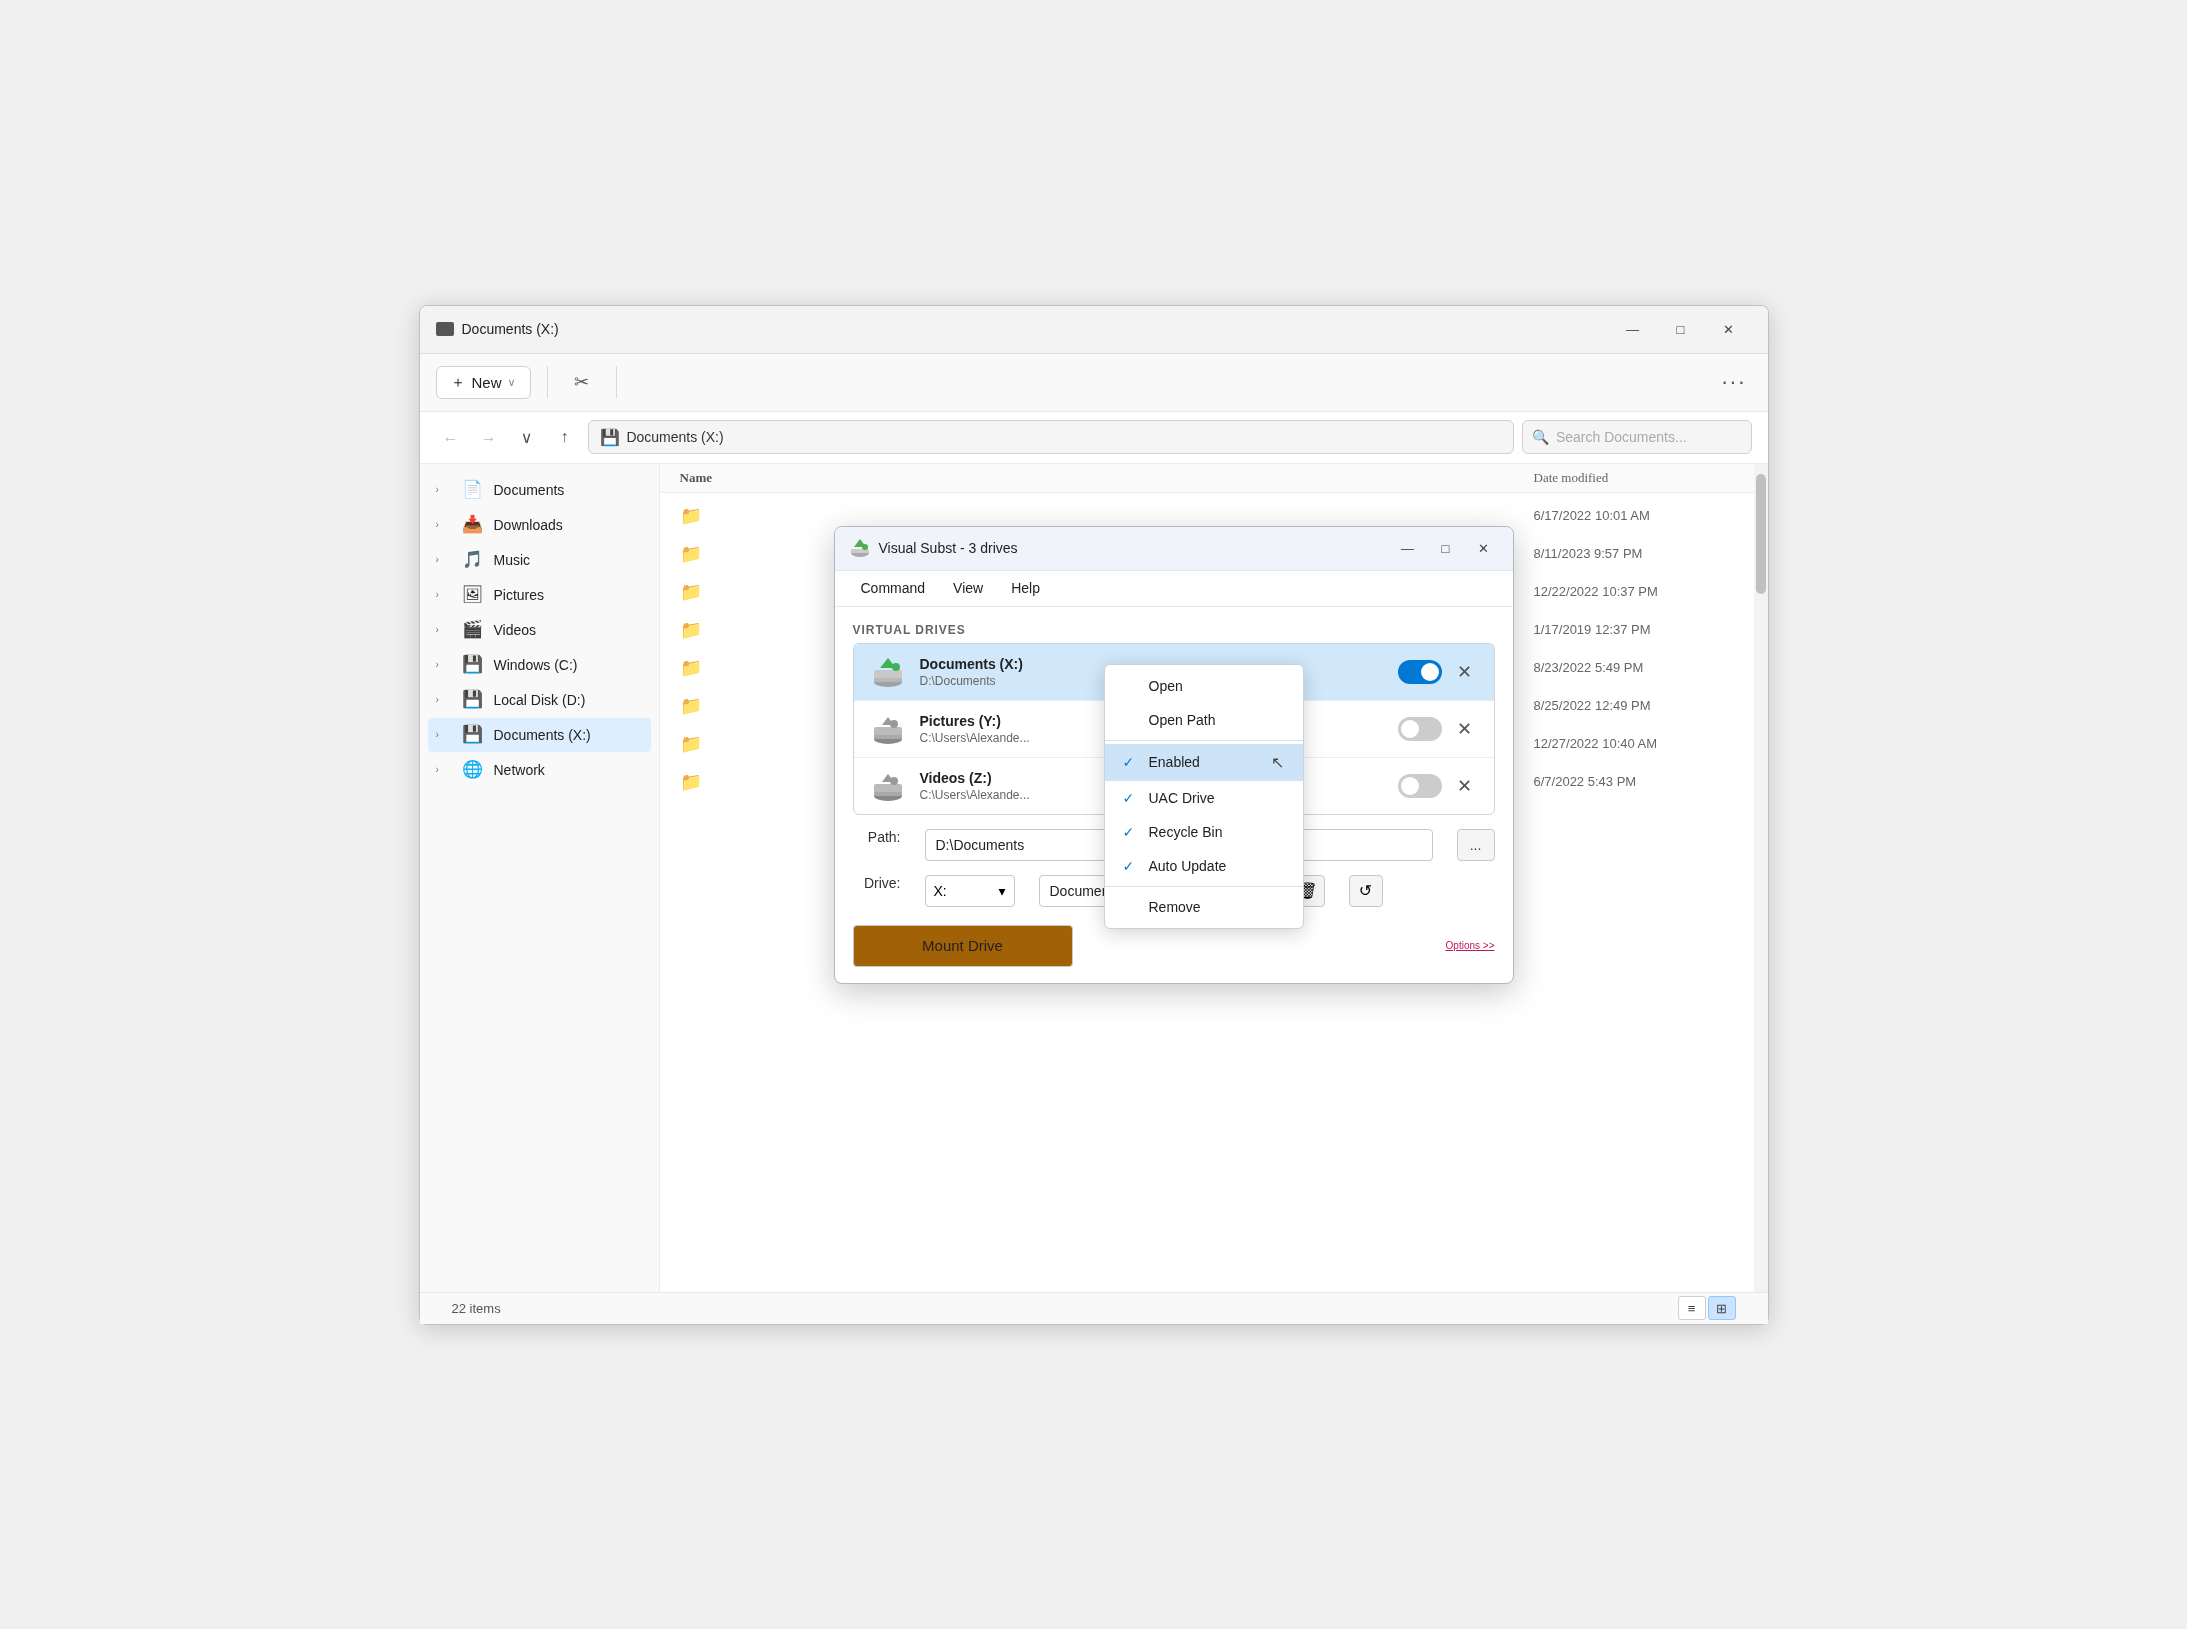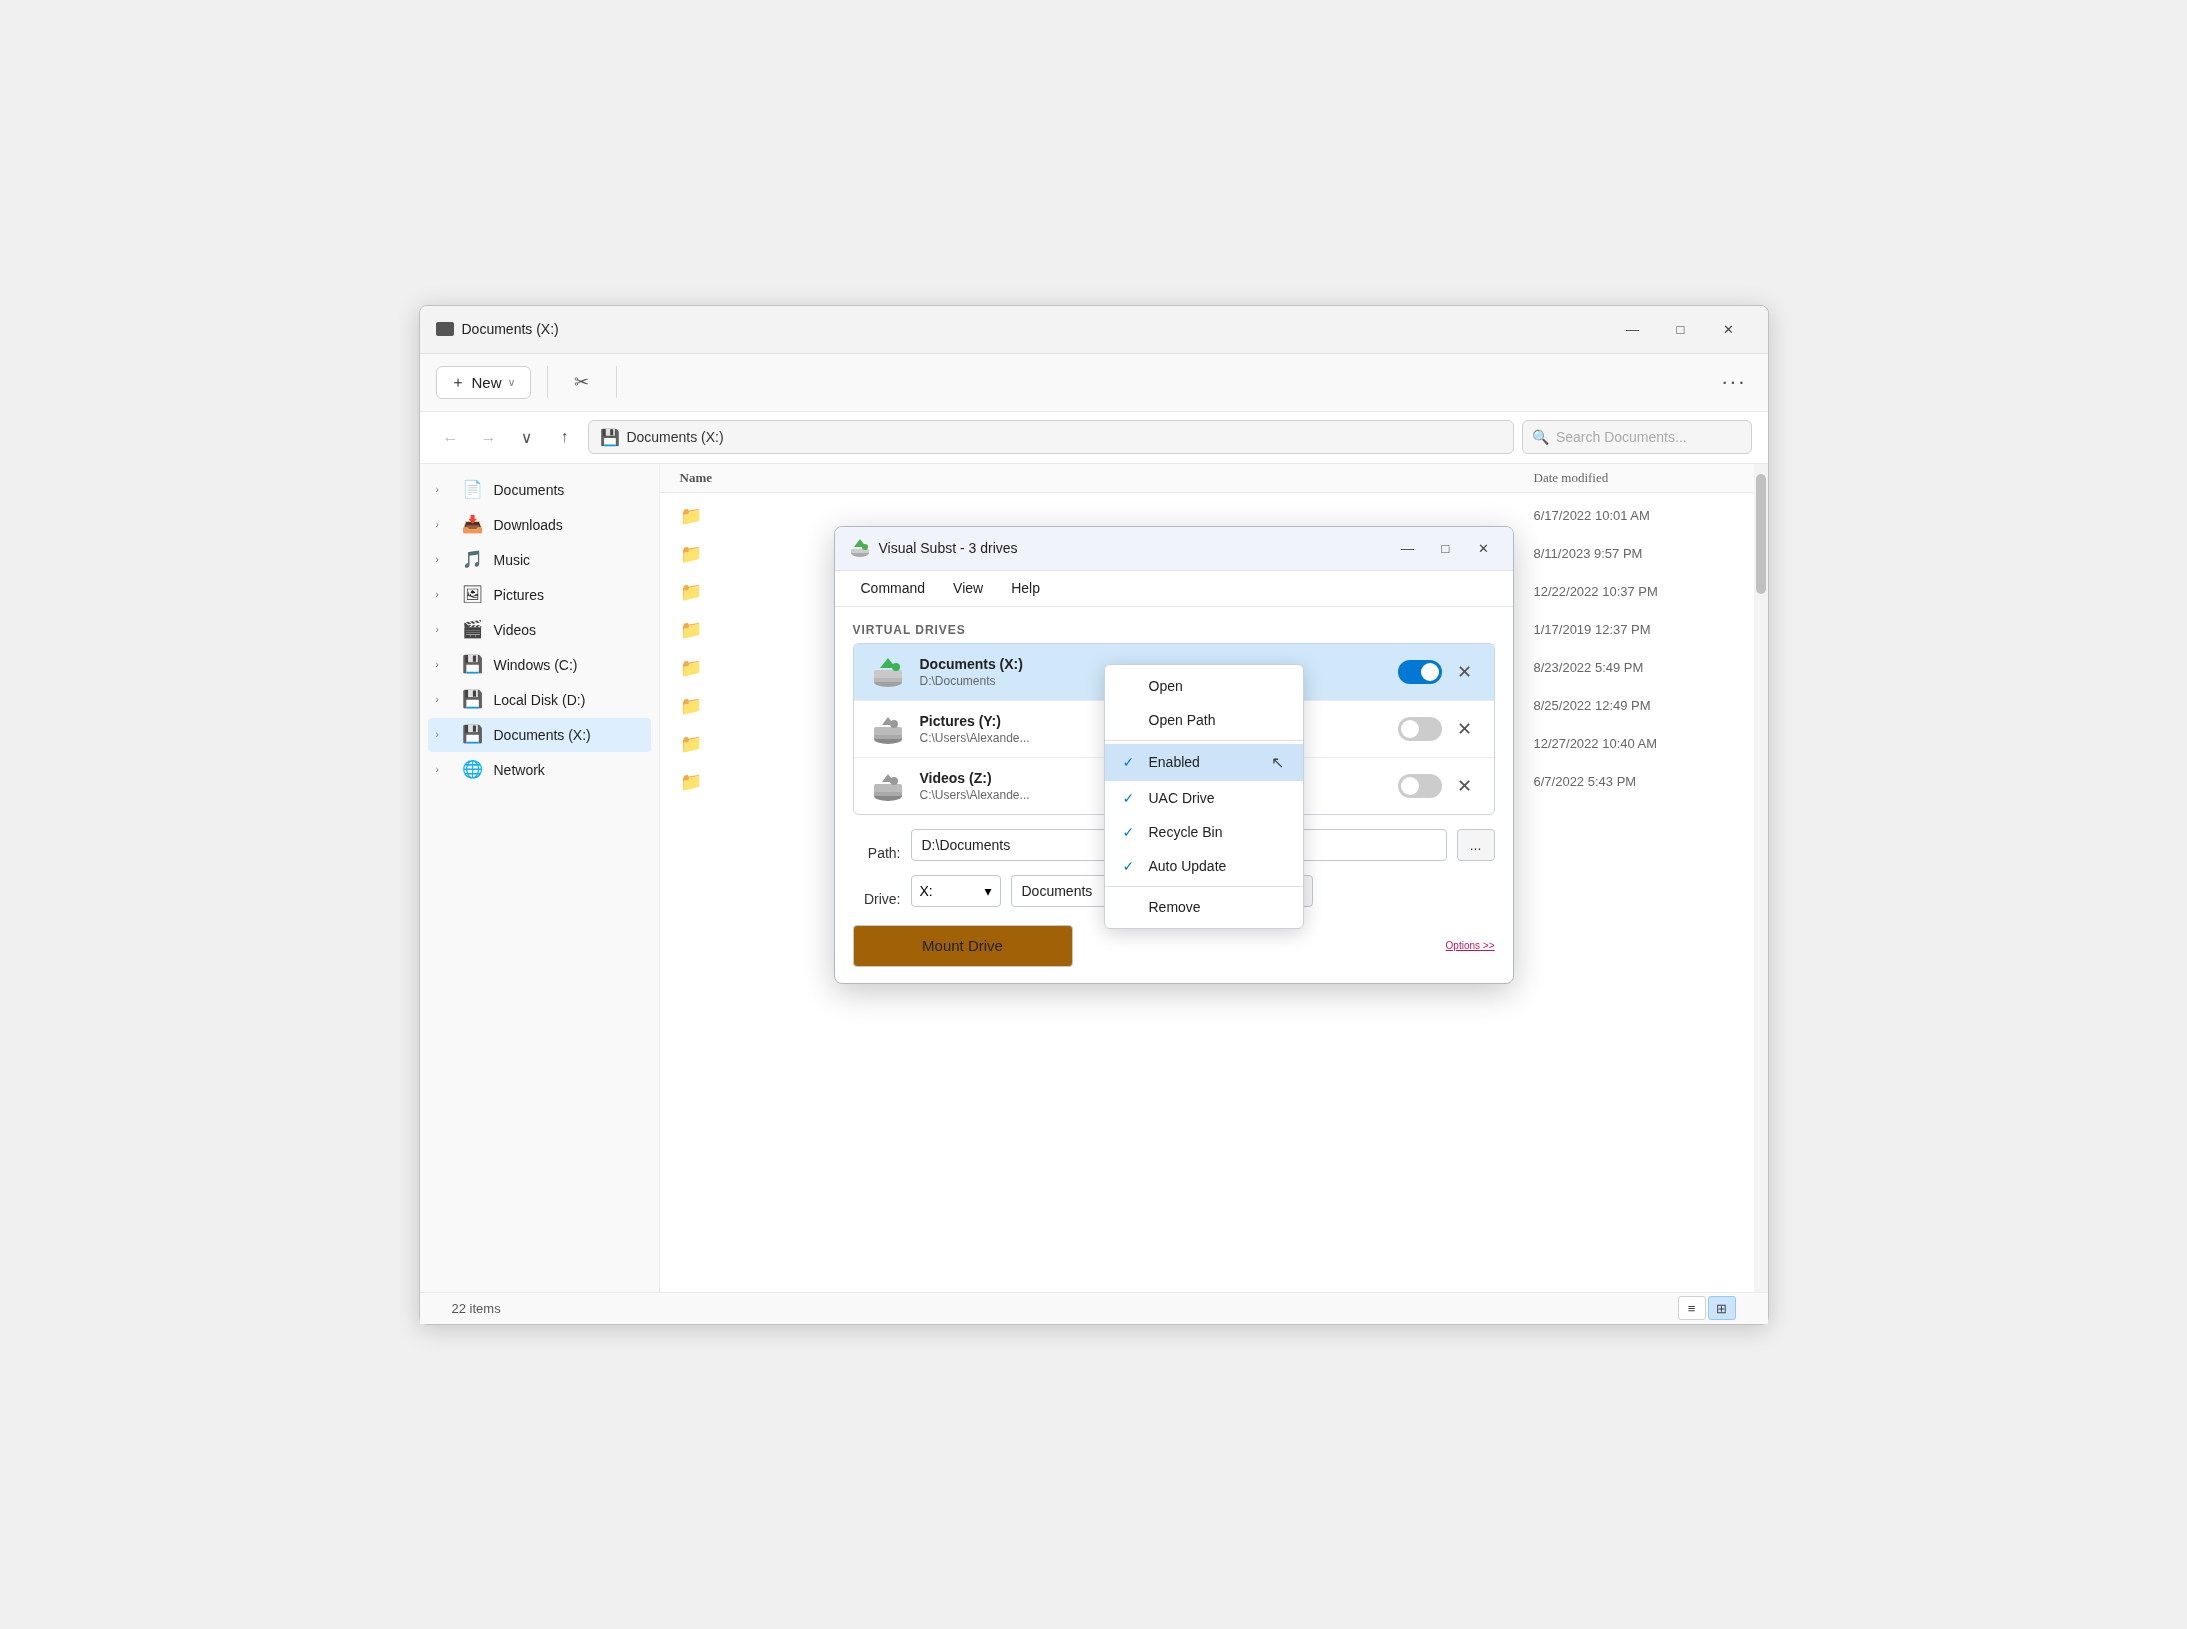--- a/index.html
+++ b/index.html
@@ -512,22 +512,22 @@
     }
     .ctx-sep {
       height: 1px;
       background: #e0e0e0;
       margin: 3px 0;
     }
 
     
     .form-row {
       display: flex;
-      align-items: flex-end;
-      gap: 10px;
+      align-items: flex-start;
+      gap: 24px;
     }
     .form-label {
       font-size: 14px;
       color: #333;
       width: 48px;
       text-align: right;
       flex-shrink: 0;
     }
     .path-input {
       flex: 1;

